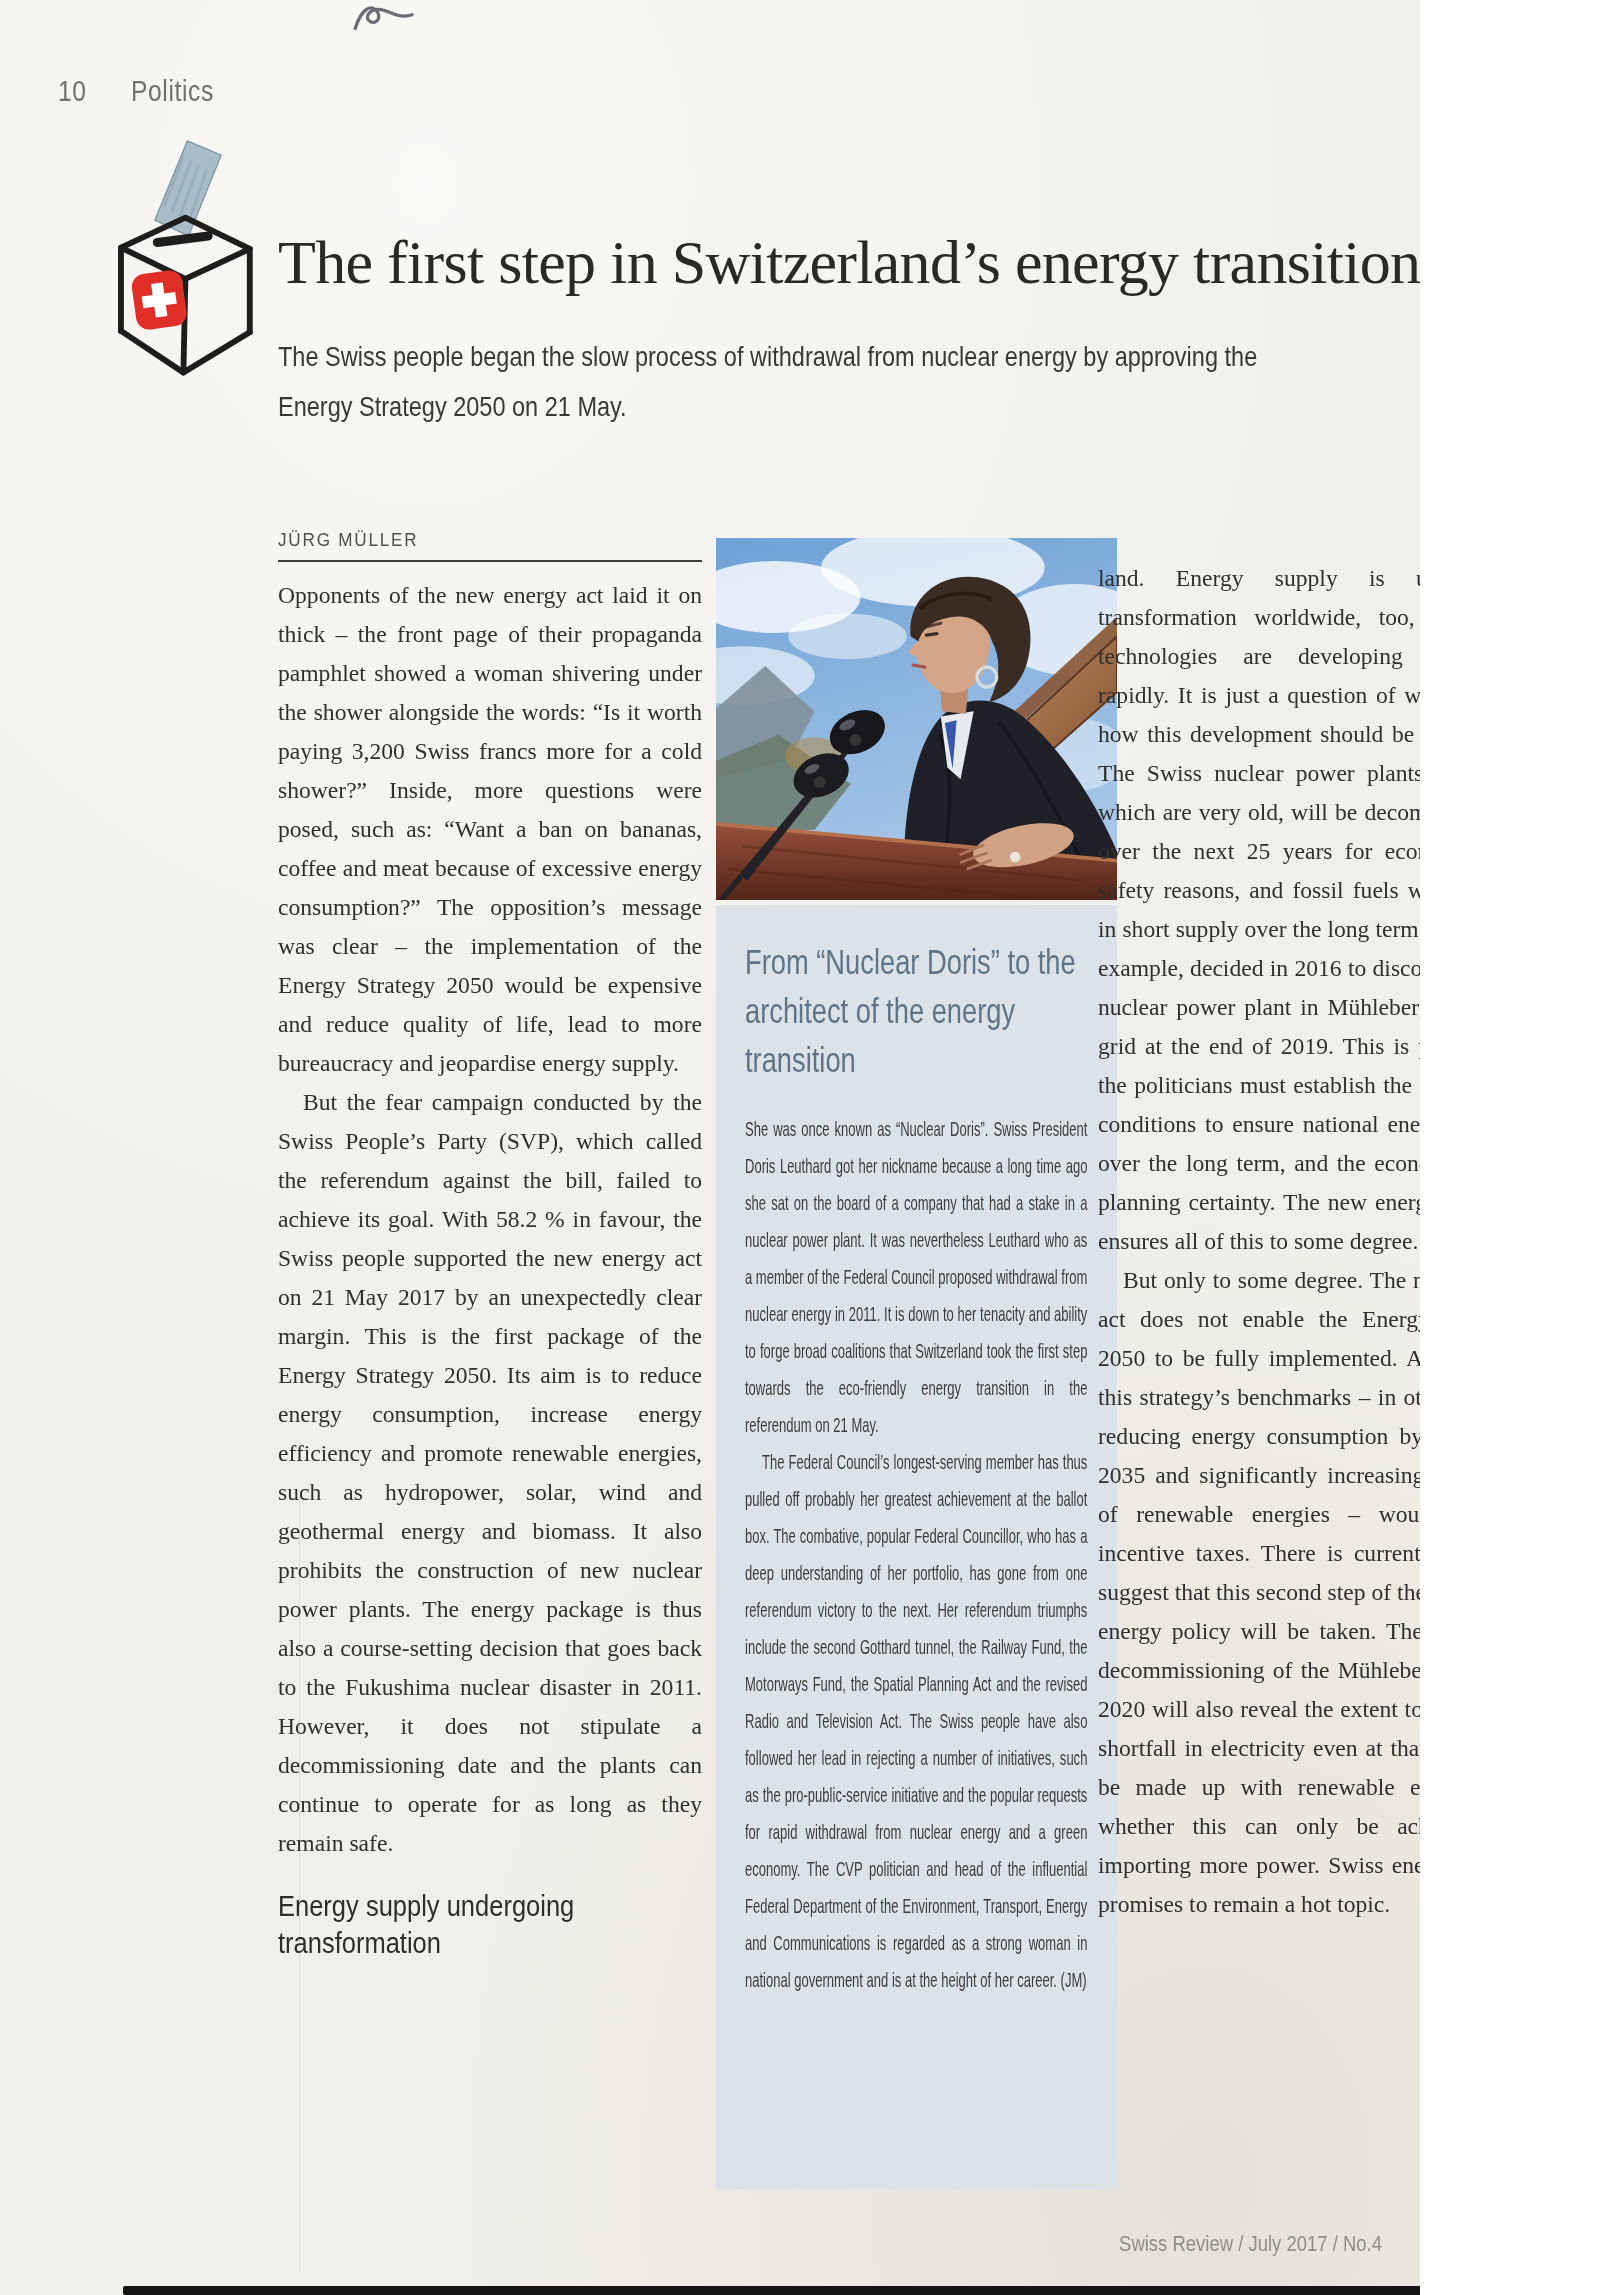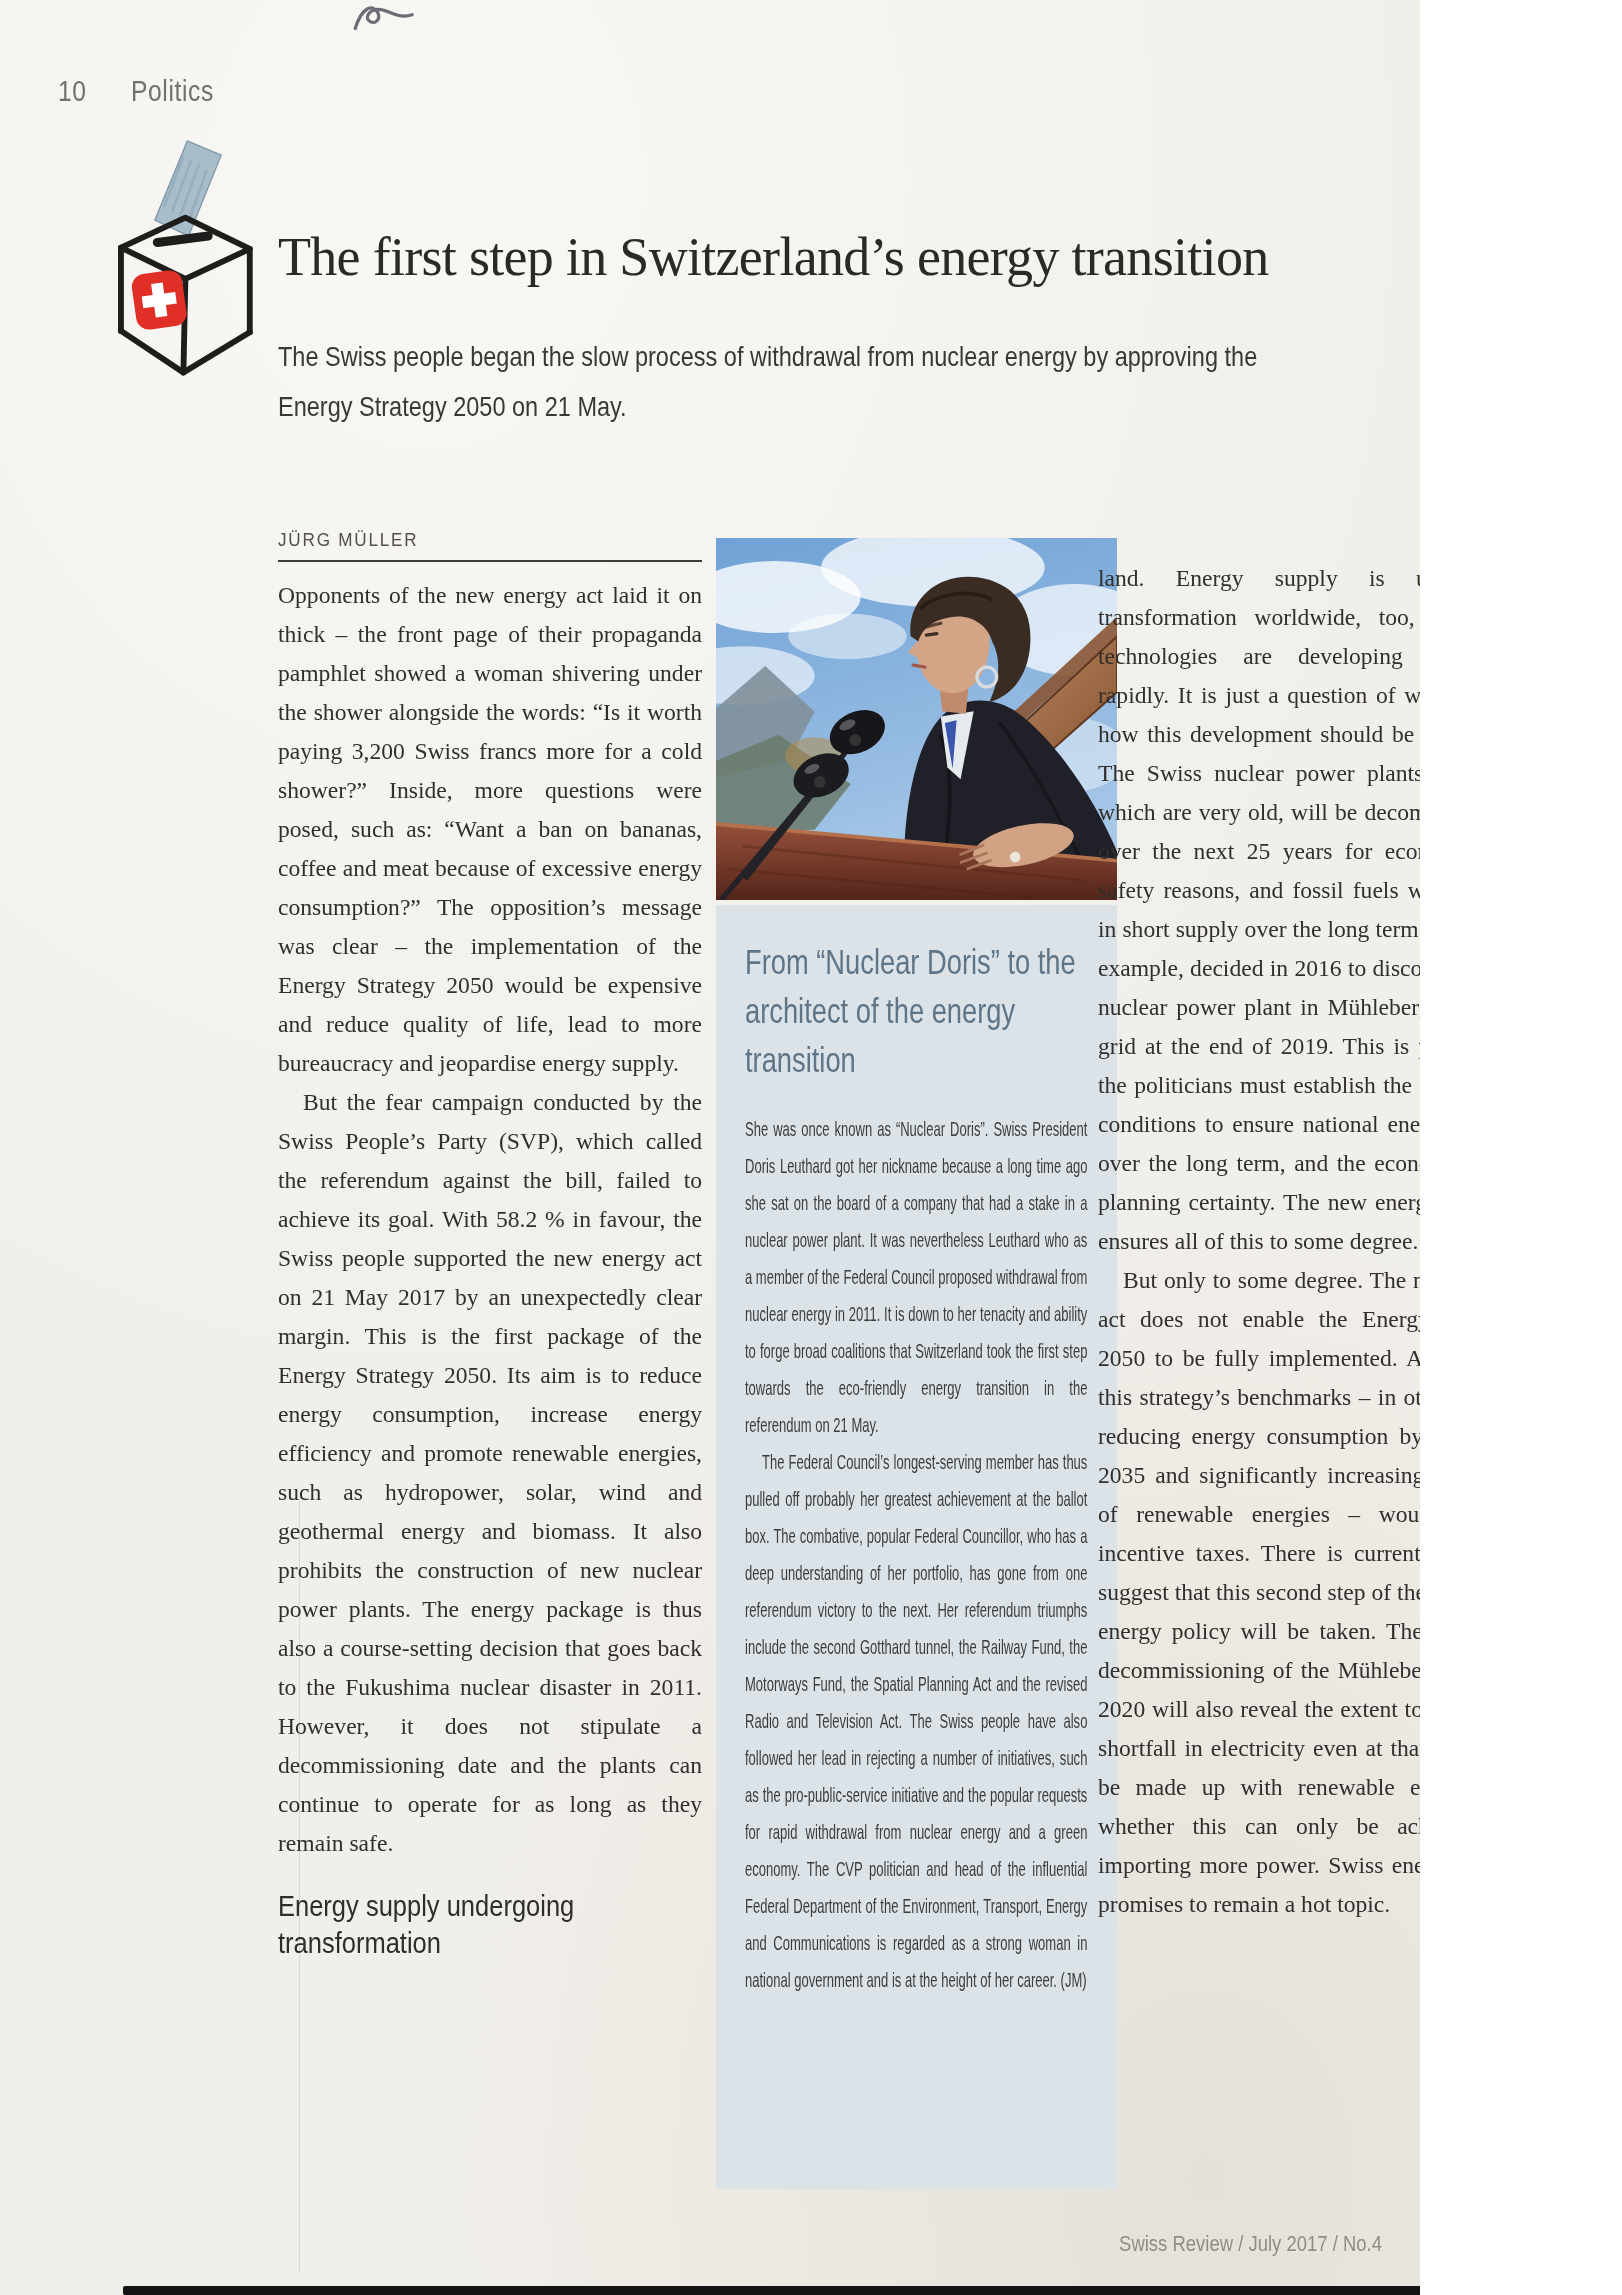--- a/index.html
+++ b/index.html
@@ -21,21 +21,21 @@
     position:absolute;top:77px;font-family:"Liberation Sans",sans-serif;
     font-size:29px;line-height:1;color:var(--muted-gray);
     transform:scaleX(.85);transform-origin:0 0;letter-spacing:0.7px;
   }
   .hnum{left:58px;}
   .hsec{left:131px;}
   .ballot{position:absolute;left:110px;top:137px;width:154px;height:257px;}
   .title{
     position:absolute;left:278px;top:228px;margin:0;
     font-family:"Liberation Serif",serif;font-weight:normal;
-    font-size:54px;line-height:1.1;letter-spacing:-0.7px;color:#2b2926;white-space:nowrap;
+    font-size:62px;line-height:1.1;letter-spacing:-0.7px;color:#2b2926;white-space:nowrap;
   }
   .lede{
     position:absolute;left:278px;top:332px;width:1251px;margin:0;
     transform:scaleX(.84);transform-origin:0 0;
     font-family:"Liberation Sans",sans-serif;font-size:28px;line-height:50px;color:#3a3833;
   }
   .col{position:absolute;}
   .col1{left:278px;top:529px;width:424px;}
   .col3{left:1098px;top:559px;width:425px;}
   .byline{

